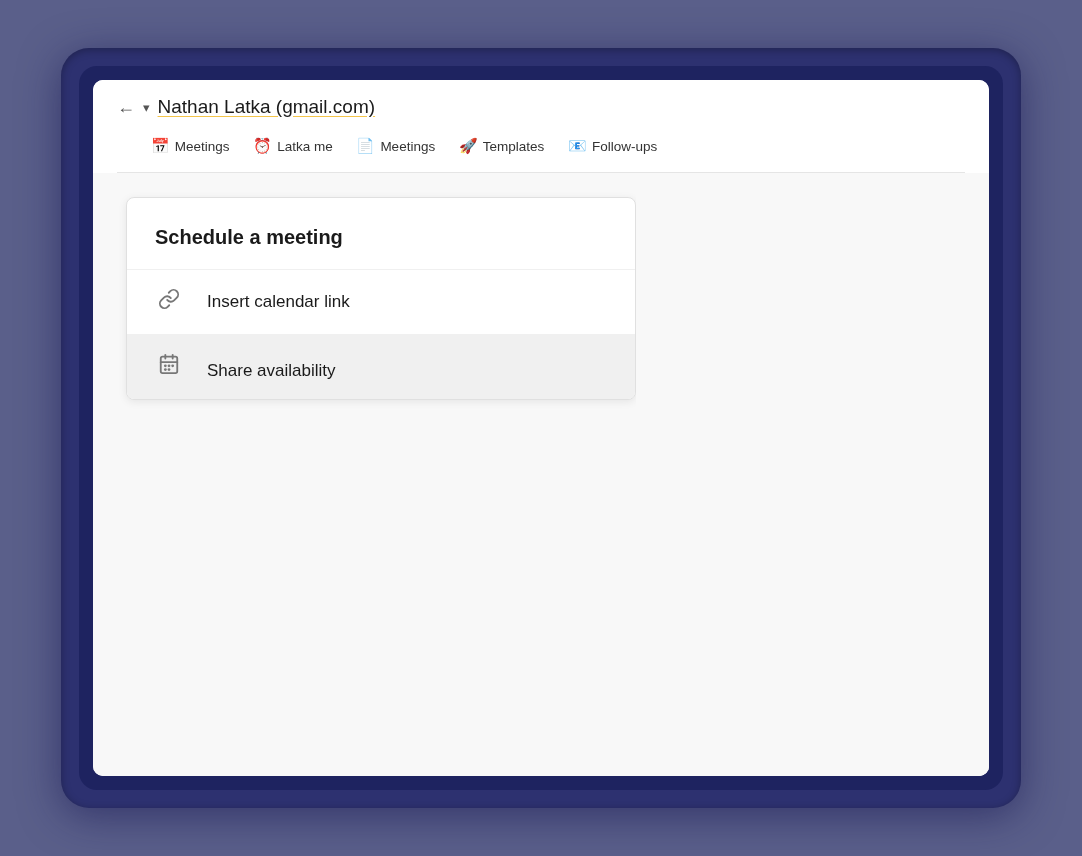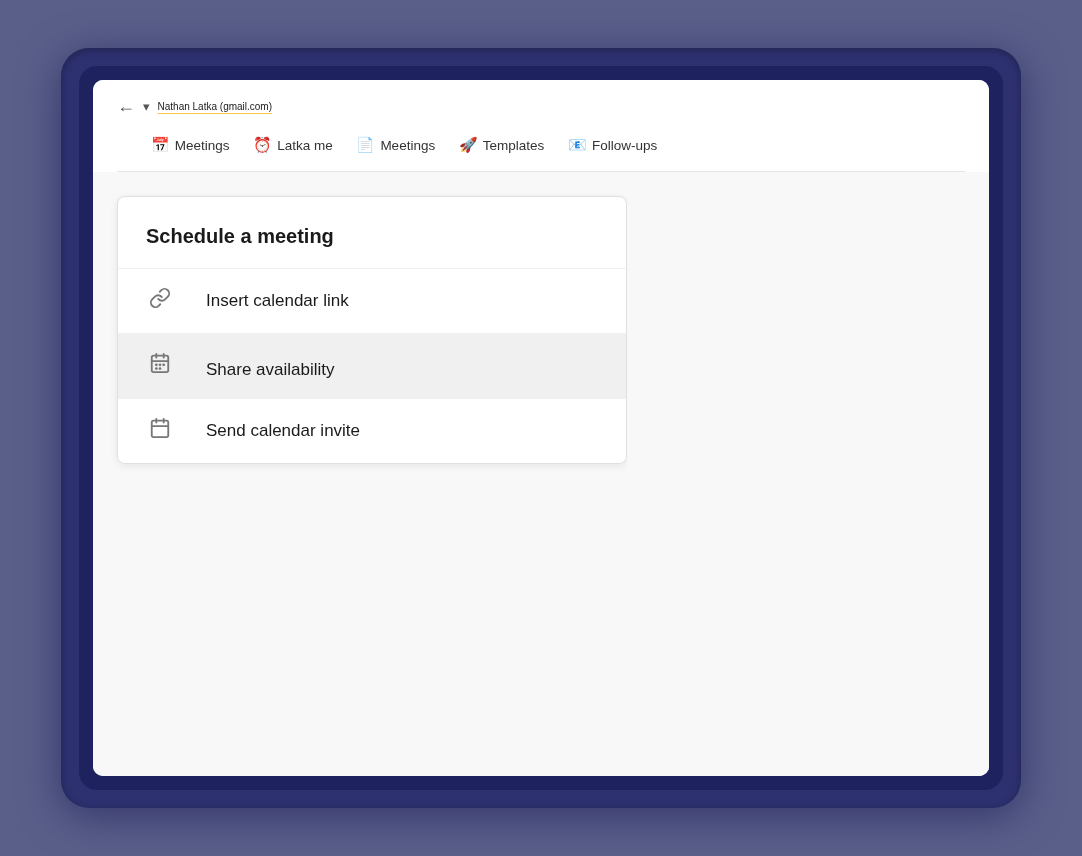--- a/index.html
+++ b/index.html
@@ -68,21 +68,21 @@
     }
 
     .dropdown-arrow {
       color: #555;
       font-size: 13px;
       cursor: pointer;
     }
 
     .recipient-name {
       color: #1a1a1a;
-      font-size: 10px;
+      font-size: 19px;
       text-decoration: underline;
       text-decoration-color: #f4c54a;
       text-underline-offset: 3px;
       cursor: pointer;
     }
 
     
     .toolbar {
       display: flex;
       align-items: center;
@@ -113,39 +113,39 @@
       display: flex;
       flex: 1;
       background: #f8f8f8;
     }
 
     
     .dropdown-panel {
       background: #ffffff;
       border: 1px solid #e0e0e0;
       border-radius: 8px;
-      margin: 24px 0 24px 24px;
+      margin: 24px 0 24px 33px;
       width: 510px;
       min-width: 510px;
       box-shadow: 0 2px 8px rgba(0,0,0,0.08);
       overflow: hidden;
       align-self: flex-start;
     }
 
     .panel-title {
       font-size: 20px;
       font-weight: 700;
       color: #1a1a1a;
       padding: 28px 28px 20px 28px;
     }
 
     .menu-item {
       display: flex;
       align-items: center;
-      gap: 32px;
+      gap: 24px;
       padding: 18px 28px;
       cursor: pointer;
       border-top: 1px solid #f0f0f0;
       background: #fff;
       transition: background 0.1s;
     }
 
     .menu-item.active {
       background: #f0f0f0;
       align-items: flex-end;
@@ -241,31 +241,20 @@
                 <line x1="8" y1="14" x2="8" y2="14" stroke-width="3"></line>
                 <line x1="12" y1="14" x2="12" y2="14" stroke-width="3"></line>
                 <line x1="16" y1="14" x2="16" y2="14" stroke-width="3"></line>
                 <line x1="8" y1="18" x2="8" y2="18" stroke-width="3"></line>
                 <line x1="12" y1="18" x2="12" y2="18" stroke-width="3"></line>
               </svg>
             </span>
             <span class="menu-item-label">Share availability</span>
           </div>
 
-          <div class="menu-item">
-            <span class="menu-item-icon">
-              <svg class="svg-icon" viewBox="0 0 24 24" fill="none" stroke="#777" stroke-width="2" stroke-linecap="round" stroke-linejoin="round">
-                <rect x="3" y="4" width="18" height="18" rx="2" ry="2"></rect>
-                <line x1="16" y1="2" x2="16" y2="6"></line>
-                <line x1="8" y1="2" x2="8" y2="6"></line>
-                <line x1="3" y1="10" x2="21" y2="10"></line>
-              </svg>
-            </span>
-            <span class="menu-item-label">Send calendar invite</span>
-          </div>
 
         </div>
 
         <div class="right-area"></div>
 
       </div>
     </div>
   </div>
 </div>
 

